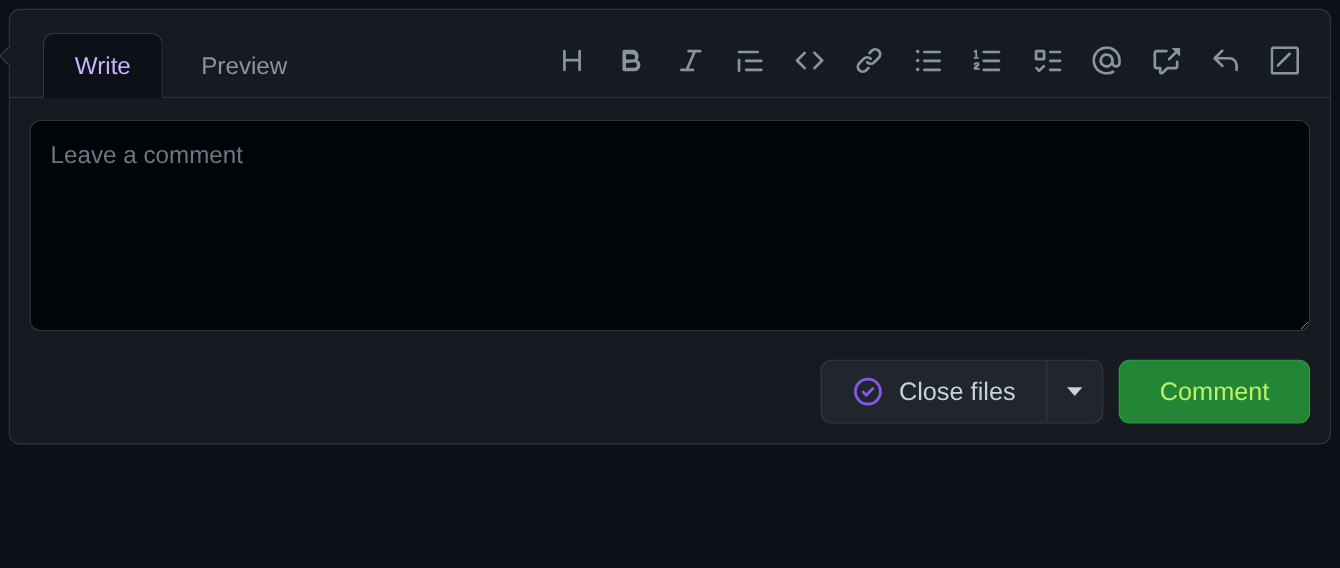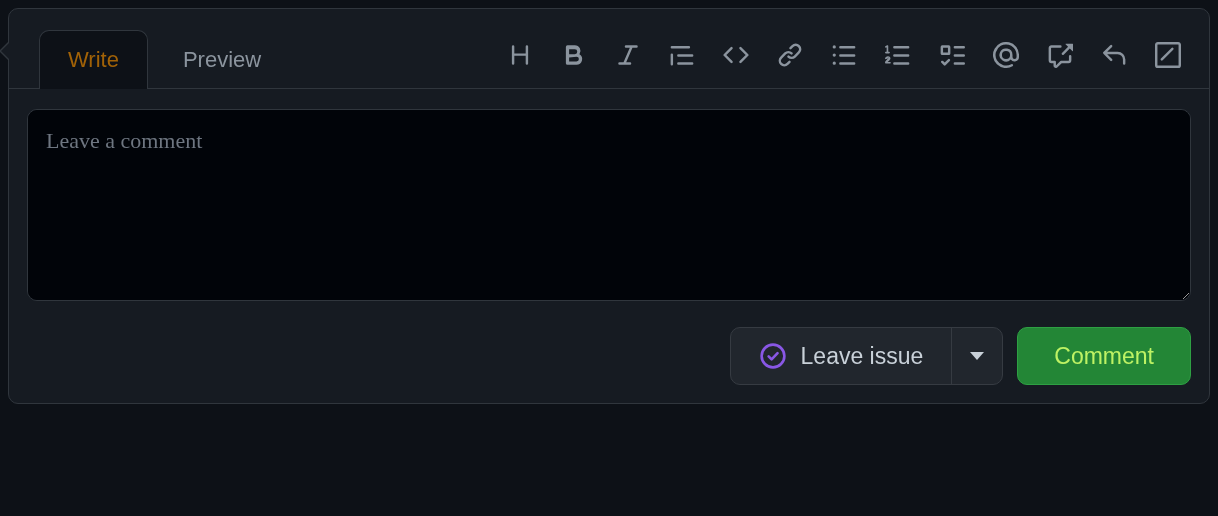--- a/index.html
+++ b/index.html
@@ -62,21 +62,21 @@
       color: #8b949e;
       cursor: pointer;
       border: 1px solid transparent;
       border-bottom: none;
       border-radius: 10px 10px 0 0;
       position: relative;
       bottom: -1px;
     }
     .tab.active {
       background: #0d1117;
-      color: #a16207;
+      color: #c4b5fd;
       border-color: #30363d;
     }
     .toolbar {
       display: flex;
       align-items: center;
       margin-left: auto;
       gap: 28px;
       padding-right: 10px;
     }
     .toolbtn {
@@ -105,21 +105,21 @@
     }
     .comment-textarea {
       width: 100%;
       height: 190px;
       background: #010409;
       border: none;
       resize: vertical;
       color: #c9d1d9;
       font-size: 22px;
       padding: 18px 18px;
-      font-family: Liberation Serif, serif;
+      font-family: Liberation Sans, sans-serif;
       outline: none;
       display: block;
     }
     .comment-textarea::placeholder {
       color: #6e7681;
     }
     .attach-row {
       border-top: 1px dashed #30363d;
       padding: 14px 18px;
       display: flex;
@@ -282,21 +282,21 @@
     </div>
   </div>
 
   <div class="actions">
     <div class="btn btn-close-group">
       <div class="btn-close">
         <svg class="close-icon" viewBox="0 0 16 16" fill="none">
           <circle cx="8" cy="8" r="6.5" stroke="#8957e5" stroke-width="1.5"></circle>
           <path d="M5.5 8.2 7.2 9.9 10.6 6.4" stroke="#8957e5" stroke-width="1.5" stroke-linecap="round" stroke-linejoin="round"></path>
         </svg>
-        <span>Leave issue</span>
+        <span>Close files</span>
       </div>
       <div class="btn-close-dropdown">
         <div class="caret-down"></div>
       </div>
     </div>
     <div class="btn btn-comment">Comment</div>
   </div>
 </div>
 
 </body></html>

